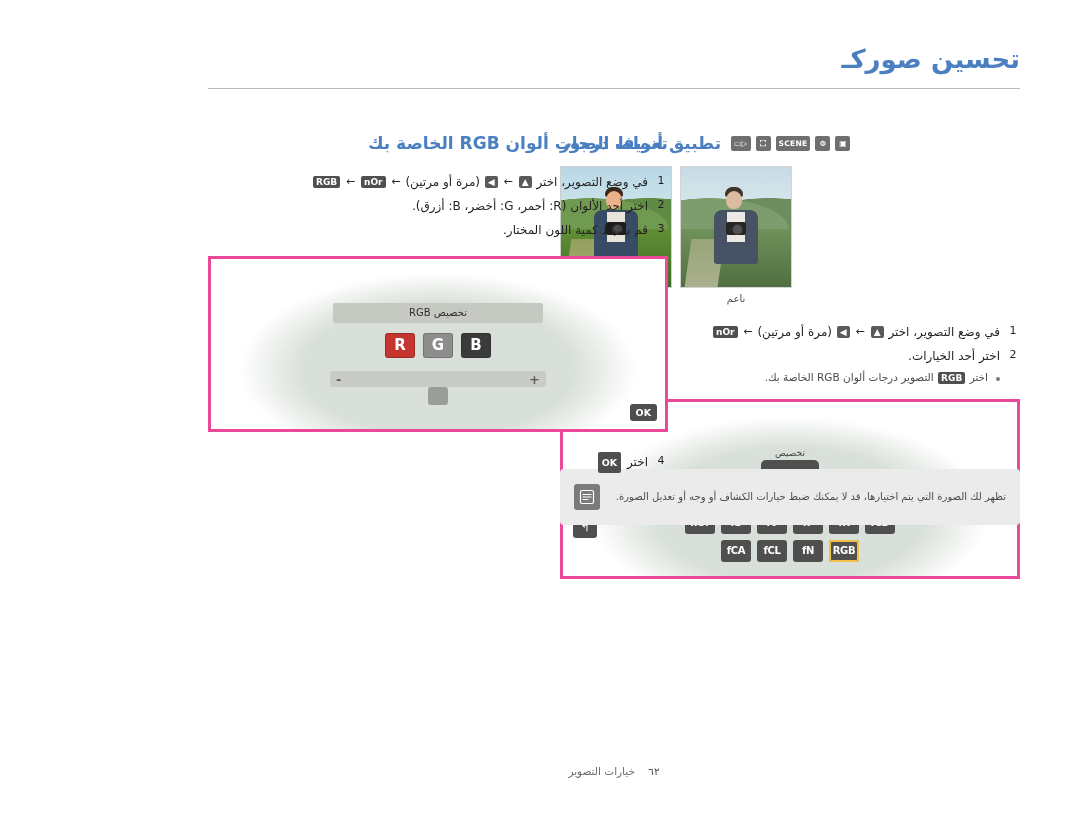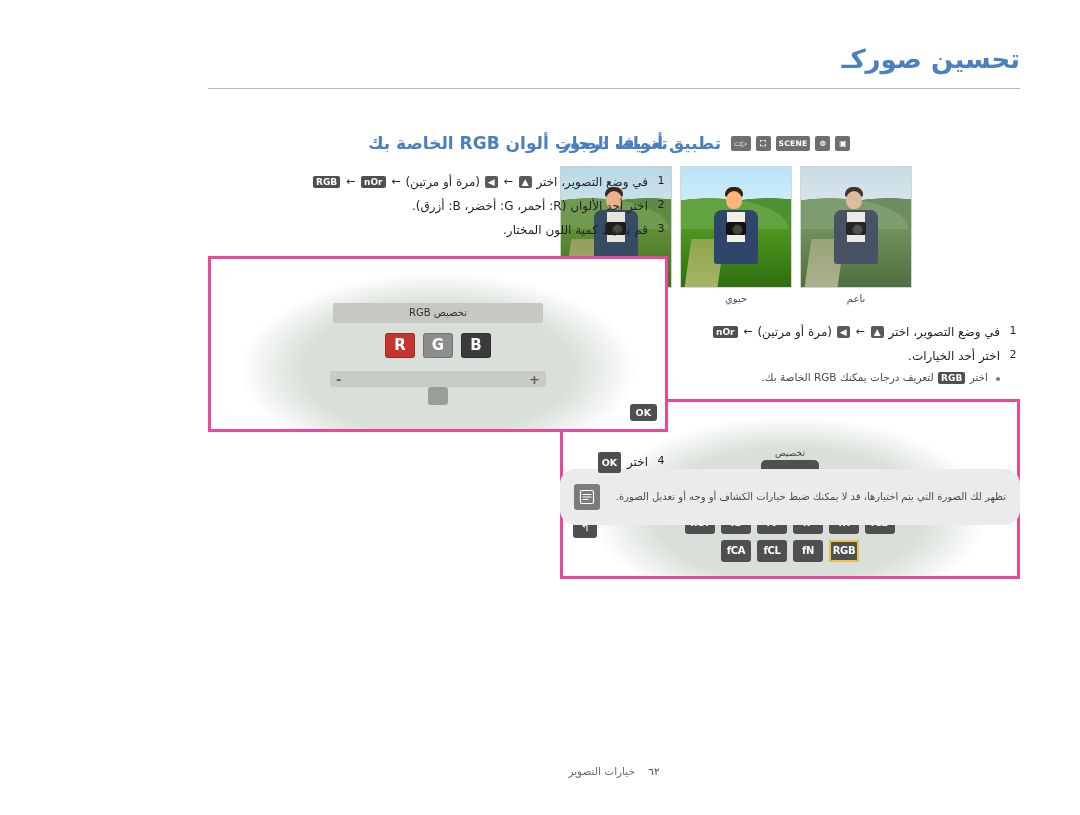--- a/index.html
+++ b/index.html
@@ -357,21 +357,21 @@
     display: flex; align-items: center; justify-content: center;
     font-size: 11px;
   }
 
   
   .note {
     position: absolute;
     left: 0; right: 0;
     bottom: 54px;
     background: #ebebeb;
-    border-radius: 15px;
+    border-radius: 4px;
     min-height: 56px;
     display: flex;
     flex-direction: row-reverse;
     align-items: center;
     padding: 10px 14px;
     gap: 12px;
   }
   .note-text {
     flex: 1;
     font-size: 10px;
@@ -434,34 +434,20 @@
               <div class="path"></div>
             <div class="person-body"></div>
               <div class="person-shirt"></div>
             <div class="person-hair"></div>
               <div class="person-head"></div>
               <div class="camera"></div>
           </div>
           <div class="photo-caption">غابة</div>
         </div>
         <div class="photo-cell">
-          <div class="photo vivid">
-            <div class="sky"></div>
-              <div class="hills"></div>
-              <div class="ground"></div>
-              <div class="path"></div>
-            <div class="person-body"></div>
-              <div class="person-shirt"></div>
-            <div class="person-hair"></div>
-              <div class="person-head"></div>
-              <div class="camera"></div>
-          </div>
-          <div class="photo-caption">حيوي</div>
-        </div>
-        <div class="photo-cell">
           <div class="photo soft">
             <div class="sky"></div>
               <div class="hills"></div>
               <div class="ground"></div>
               <div class="path"></div>
             <div class="person-body"></div>
               <div class="person-shirt"></div>
             <div class="person-hair"></div>
               <div class="person-head"></div>
               <div class="camera"></div>
@@ -483,21 +469,21 @@
         </li>
         <li>
           <span class="num">2</span>
           <span>اختر أحد الخيارات.</span>
         </li>
       </ol>
 
       <div class="bullet-line">
         <span>اختر</span>
         <span class="kbd rgbk">RGB</span>
-        <span>لتعريف درجات يمكنك RGB الخاصة بك.</span>
+        <span>التصوير درجات ألوان RGB الخاصة بك.</span>
       </div>
 
       <div class="lcd lcd-nor">
         <div class="lcd-ghost"></div>
         <div class="nor-badge-label">تخصيص</div>
         <div class="nor-big">nOr</div>
         <div class="nor-back">↰</div>
         <div class="nor-rows">
           <div class="nor-row">
             <div class="nor-chip">nOr</div>

